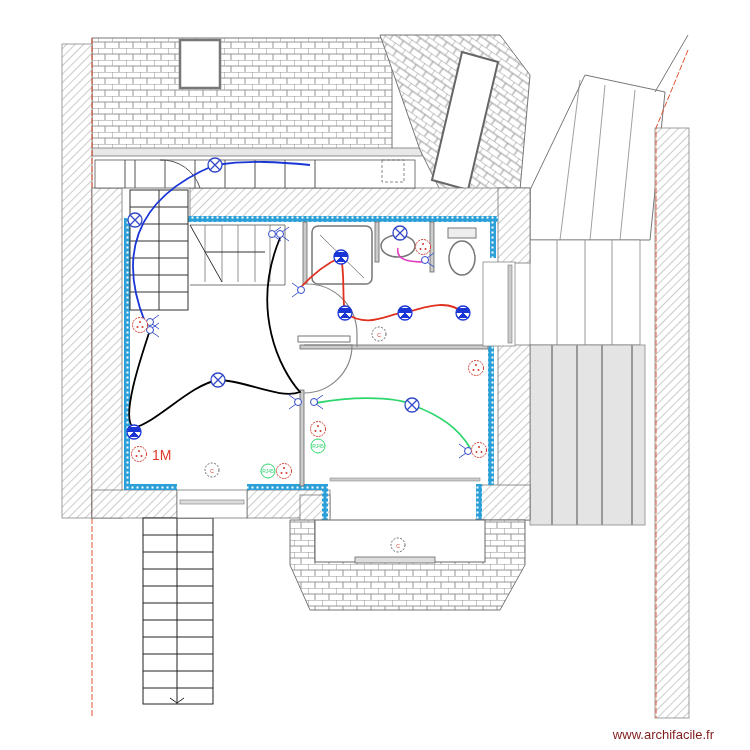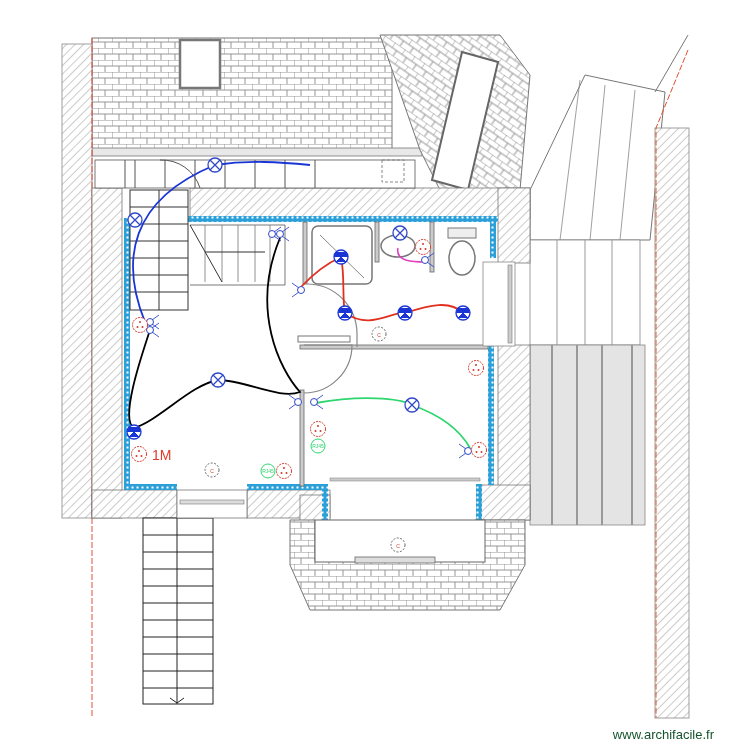--- a/index.html
+++ b/index.html
@@ -1,20 +1,20 @@
 <!DOCTYPE html>
 <html><head>
 <meta charset="utf-8">
 <style>
   html,body{margin:0;padding:0;background:#ffffff;}
   body{width:750px;height:750px;overflow:hidden;position:relative;font-family:"Liberation Sans",sans-serif;}
   #plan{position:absolute;left:0;top:0;width:750px;height:750px;}
   .lbl-1m{font-family:"Liberation Sans",sans-serif;font-size:14px;fill:#e03a2a;}
   .lbl-small{font-family:"Liberation Sans",sans-serif;font-size:5px;}
-  .watermark{position:absolute;right:36px;bottom:8px;font-size:13px;color:#14532d;font-family:"Liberation Sans",sans-serif;}
+  .watermark{position:absolute;right:36px;bottom:8px;font-size:13px;color:#7f1d1d;font-family:"Liberation Sans",sans-serif;}
 </style>
 </head>
 <body>
 
 <svg id="plan" viewBox="0 0 750 750" xmlns="http://www.w3.org/2000/svg">
   <defs>
     <pattern id="hatch" width="6" height="6" patternUnits="userSpaceOnUse" patternTransform="rotate(45)">
       <rect width="6" height="6" fill="#fff"></rect>
       <line x1="0" y1="0" x2="0" y2="6" stroke="#a8a8a8" stroke-width="1.2"></line>
     </pattern>

